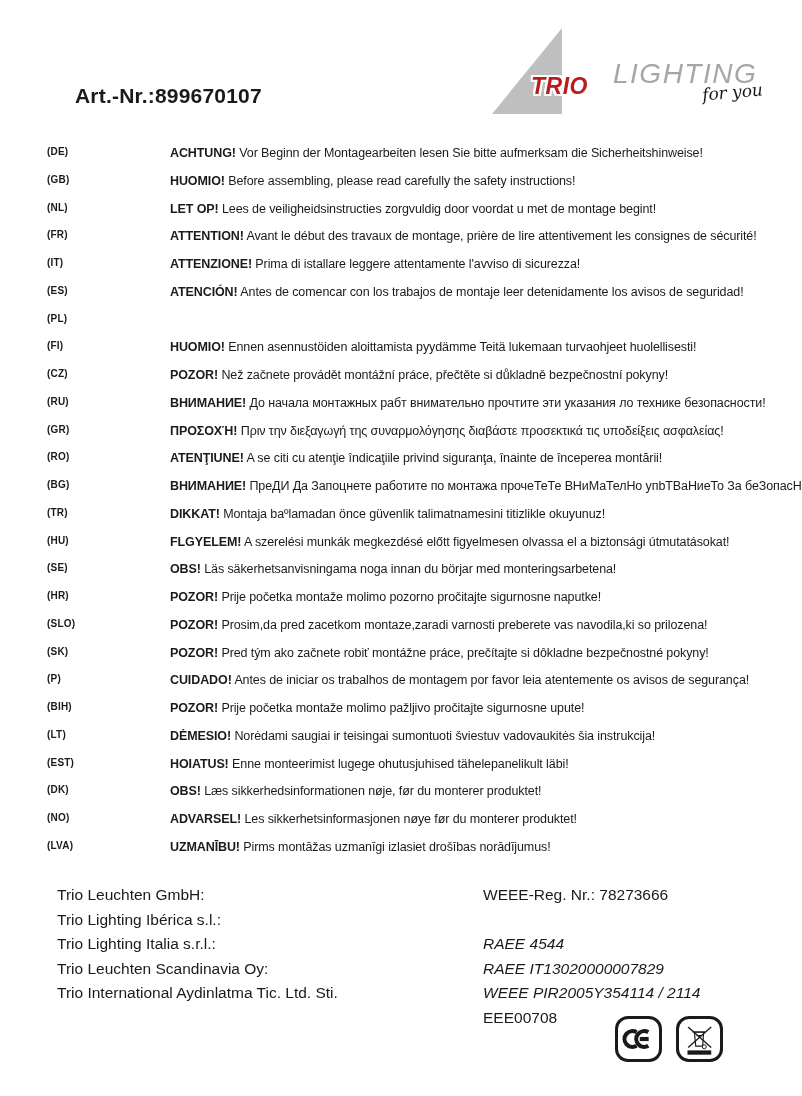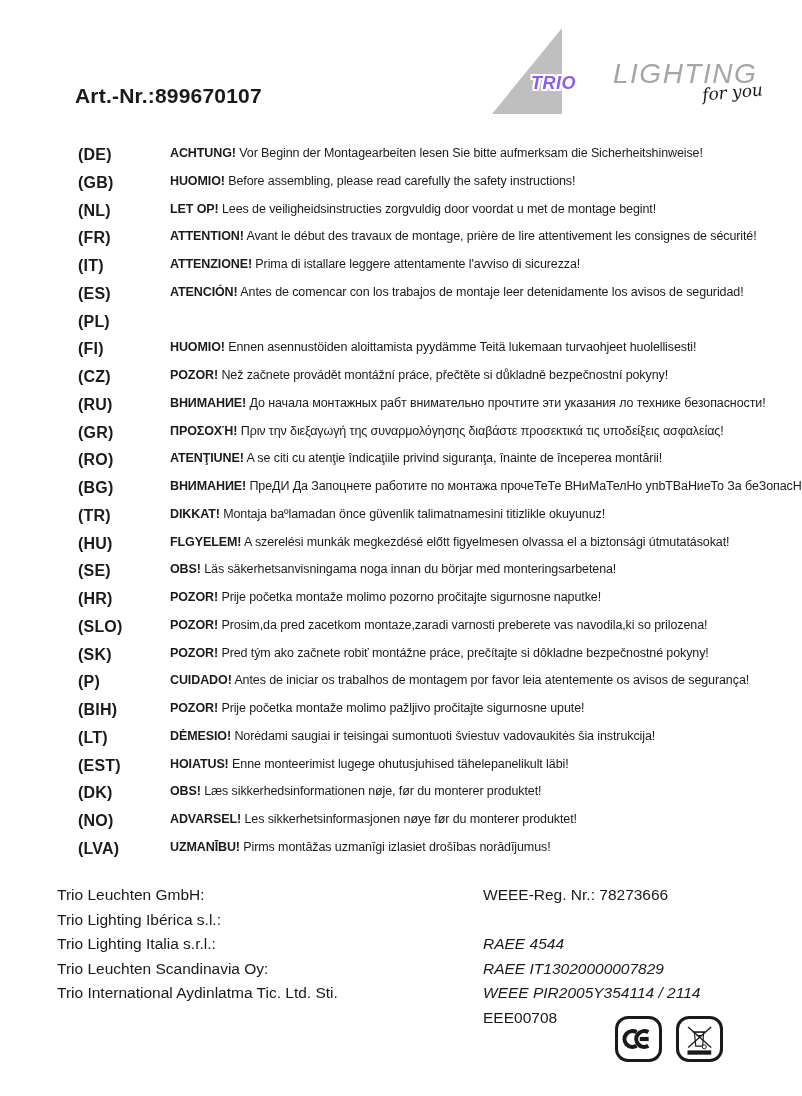--- a/index.html
+++ b/index.html
@@ -19,41 +19,41 @@
   }
   .logo{position:absolute;left:490px;top:26px;width:290px;height:92px;}
   .logo-triangle{
     position:absolute;left:2px;top:2px;width:70px;height:86px;
     background:#bfbfbf;
     -webkit-clip-path:polygon(100% 0,100% 100%,0 100%);
     clip-path:polygon(100% 0,100% 100%,0 100%);
   }
   .logo-trio{
     position:absolute;left:41px;top:47px;
-    font-size:18px;font-weight:bold;font-style:italic;
-    letter-spacing:0.5px;color:#8b5cf6;
+    font-size:23px;font-weight:bold;font-style:italic;
+    letter-spacing:0.5px;color:#b91c1c;
     text-shadow:-2px -2px 0 #fff,2px -2px 0 #fff,-2px 2px 0 #fff,2px 2px 0 #fff,-2px 0 0 #fff,2px 0 0 #fff,0 -2px 0 #fff,0 2px 0 #fff;
   }
   .logo-lighting{
     position:absolute;left:123px;top:32px;
     font-size:28px;font-style:italic;letter-spacing:1.5px;
     color:#a6a6a6;font-weight:500;
   }
   .logo-tagline{
     position:absolute;left:212px;top:56px;
     font-family:"DejaVu Serif", serif;
     font-size:17px;font-style:italic;color:#1a1a1a;
     transform:rotate(-5deg);
   }
   
   .warnings{position:absolute;left:0;top:146px;width:802px;}
   .warning-row{position:relative;height:27.76px;}
   .warning-row .code{
     position:absolute;left:47px;top:0;
-    font-size:16px;font-weight:bold;letter-spacing:0.2px;margin-left:31px;
+    font-size:10px;font-weight:bold;letter-spacing:0.2px;
   }
   .warning-row .msg{
     position:absolute;left:170px;top:0;
     font-size:12.5px;letter-spacing:-0.1px;white-space:nowrap;
   }
   .warning-row .lead{font-weight:bold;}
   
   .footer-companies{
     position:absolute;left:57px;top:884px;
     font-size:15.5px;

